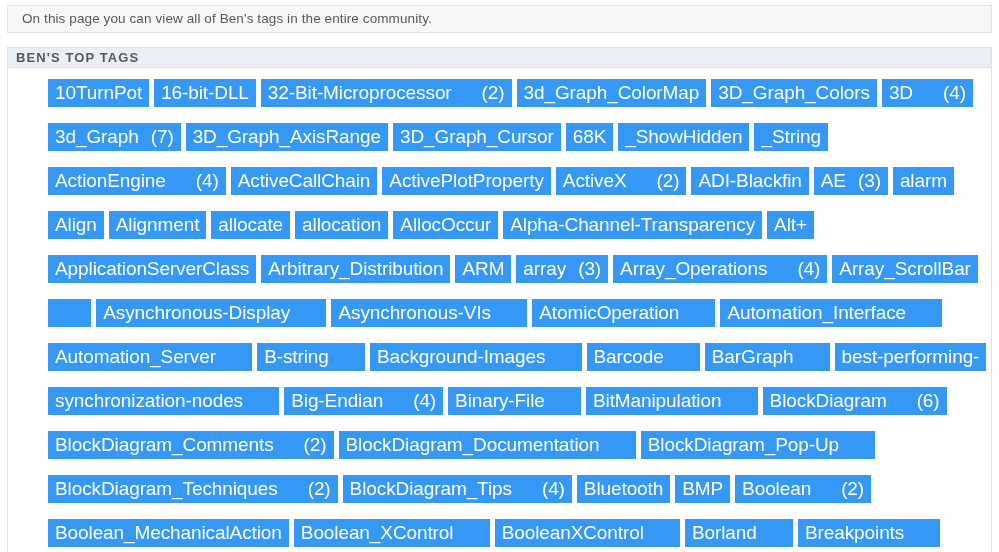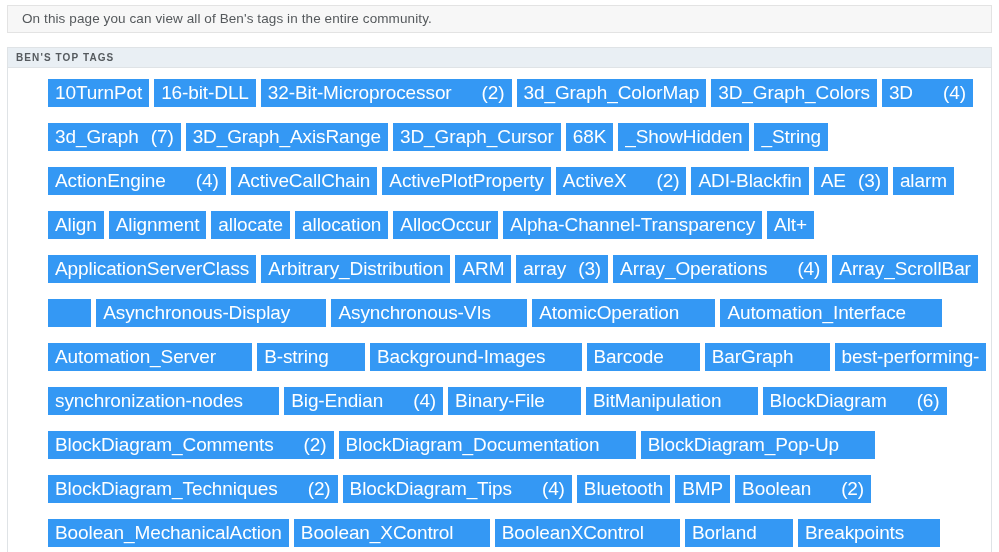--- a/index.html
+++ b/index.html
@@ -44,21 +44,21 @@
   }
   .panel-head {
     background: #e9eff4;
     border-bottom: 1px solid #dfe3e6;
     height: 20px;
     display: flex;
     align-items: center;
     padding: 0 8px;
   }
   .panel-head-title {
-    font-size: 10px;
+    font-size: 13px;
     font-weight: bold;
     color: #555a5e;
     letter-spacing: 1.1px;
     line-height: 1;
     text-align: center;
   }
 
   .panel-body {
     padding: 6px 4px 6px 4px;
     background: #ffffff;

